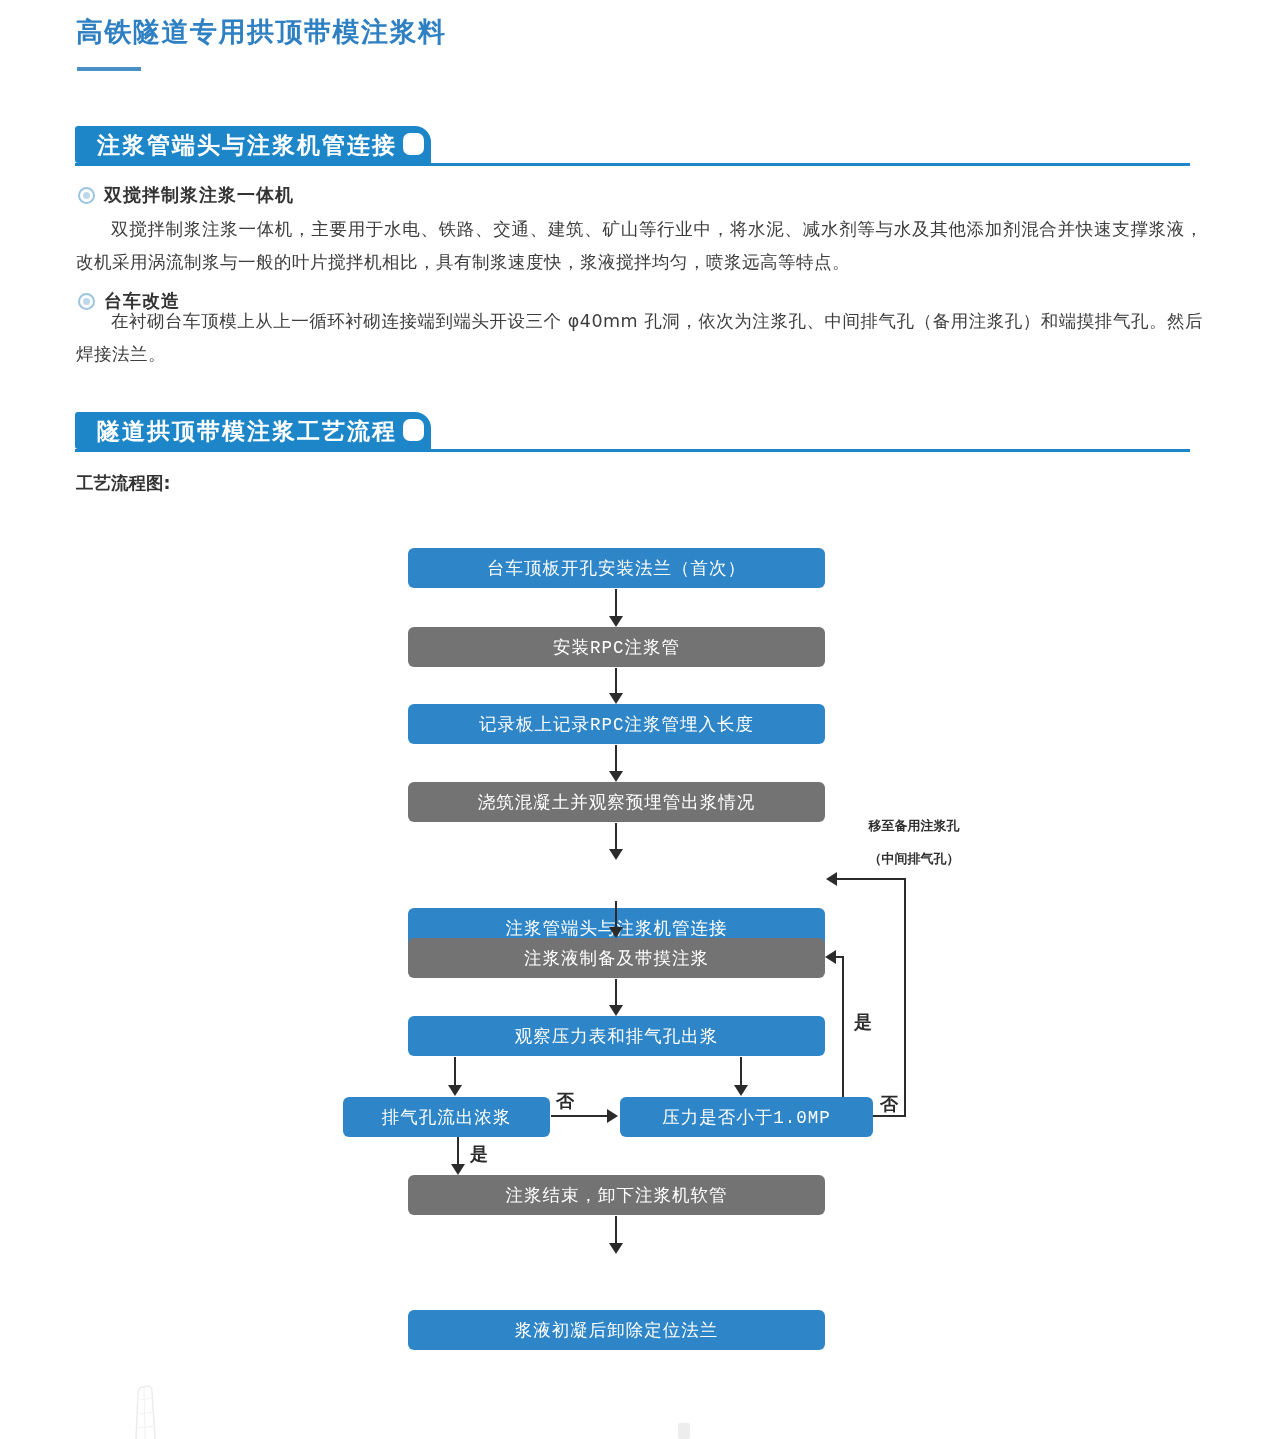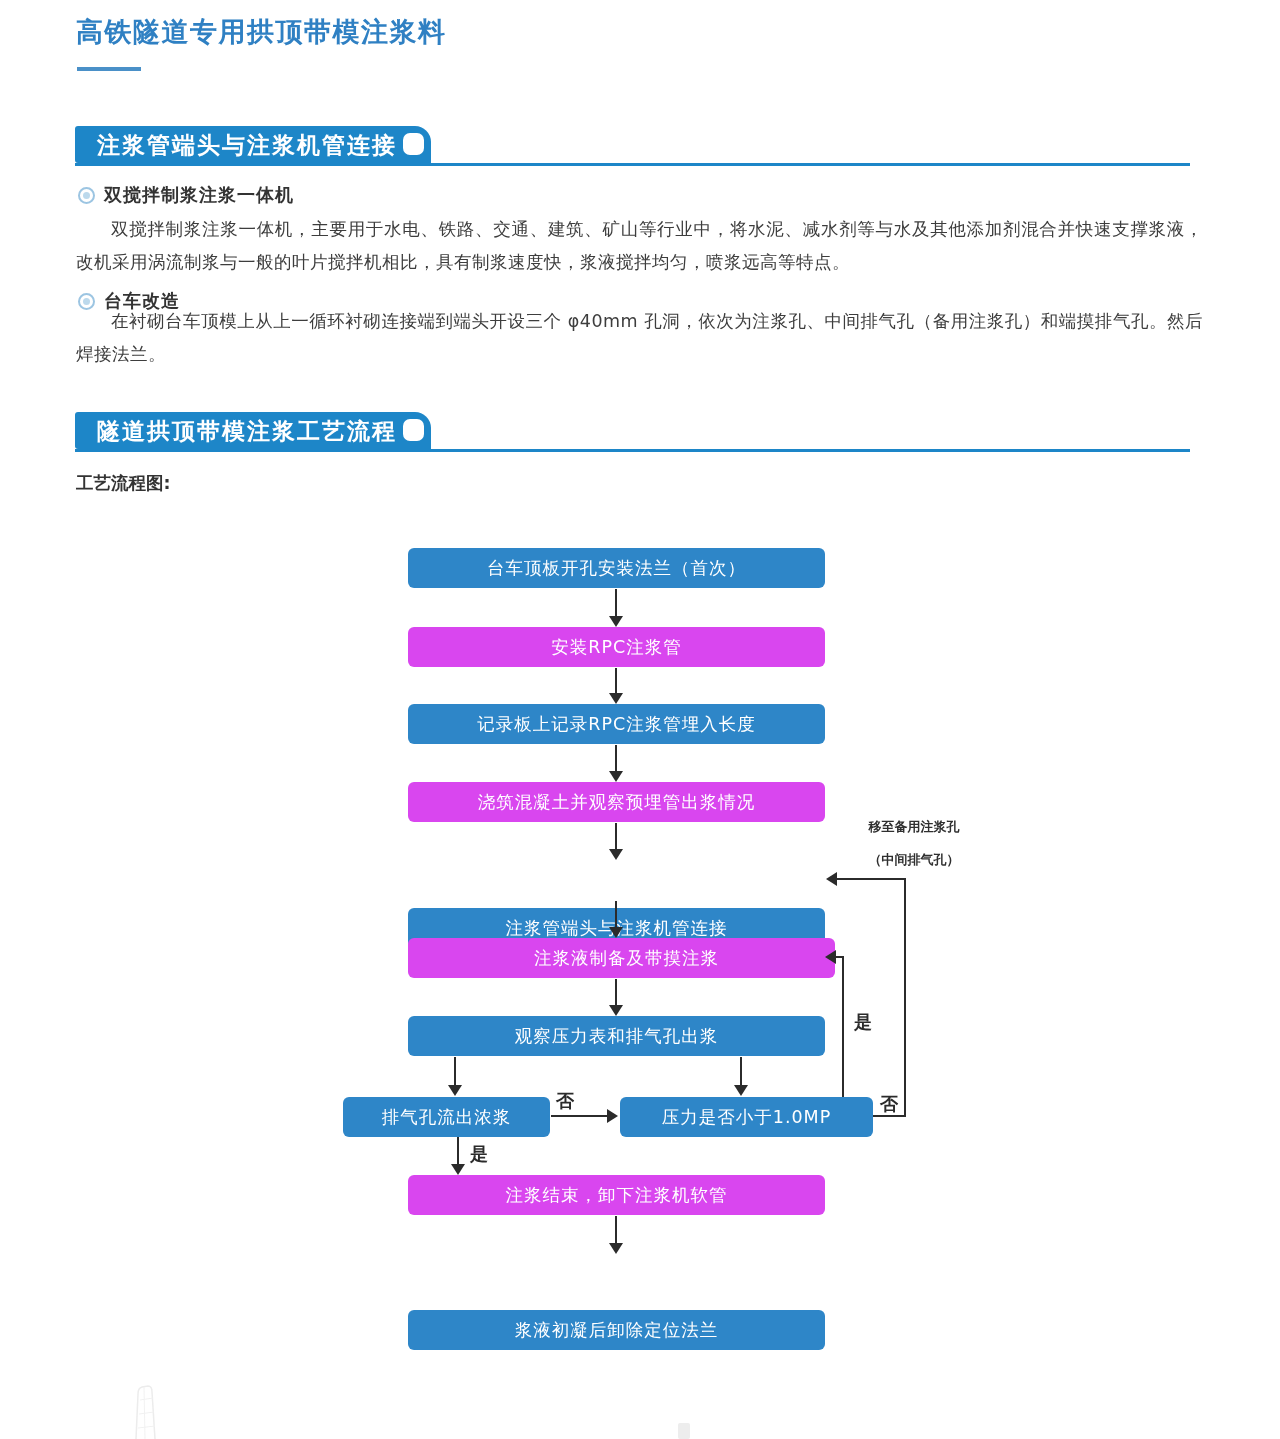--- a/index.html
+++ b/index.html
@@ -29,27 +29,27 @@
   .bullet-icon-inner{width:7px;height:7px;background:#bcd9ec;border-radius:50%;}
   .bullet-heading{font-size:18px;font-weight:bold;color:#333;letter-spacing:1px;}
   .para{position:absolute;left:76px;width:1127px;font-size:17.5px;line-height:33px;
         color:#3d3d3d;text-align:justify;text-indent:2em;letter-spacing:0.5px;}
   .bullet-1{top:183px;} .para-1{top:213px;}
   .bullet-2{top:289px;} .para-2{top:305px;}
 
   .figure-label{position:absolute;left:76px;top:471px;font-size:17.5px;font-weight:bold;color:#333;}
 
   
-  .flow{position:absolute;left:0;top:0;width:1280px;height:1259px;}
+  .flow{position:absolute;left:0;top:0;width:1280px;height:1259px;font-family:Liberation Mono, monospace;}
   .fb{position:absolute;display:flex;align-items:center;justify-content:center;
       color:#fff;font-size:17.5px;letter-spacing:1px;border-radius:6px;text-align:center;}
-  .fb-blue{background:#2e86c8;} .fb-gray{background:#d946ef;}
+  .fb-blue{background:#2e86c8;} .fb-gray{background:#737373;}
   .col{left:408px;width:417px;height:40px;}
   .b1{top:548px;} .b2{top:627px;} .b3{top:704px;} .b4{top:782px;} .b5{top:860px;margin-top:48px;}
-  .b6{top:938px;padding-left:10px;} .b7{top:1016px;} .b10{top:1175px;} .b11{top:1310px;}
+  .b6{top:938px;} .b7{top:1016px;} .b10{top:1175px;} .b11{top:1310px;}
   .b8{left:343px;top:1097px;width:207px;height:40px;}
   .b9{left:620px;top:1097px;width:253px;height:40px;}
 
   .ln{position:absolute;background:#2b2b2b;}
   .ah-down{position:absolute;width:0;height:0;border-left:7px solid transparent;
            border-right:7px solid transparent;border-top:11px solid #2b2b2b;}
   .ah-right{position:absolute;width:0;height:0;border-top:7px solid transparent;
             border-bottom:7px solid transparent;border-left:11px solid #2b2b2b;}
   .ah-left{position:absolute;width:0;height:0;border-top:7px solid transparent;
            border-bottom:7px solid transparent;border-right:11px solid #2b2b2b;}

